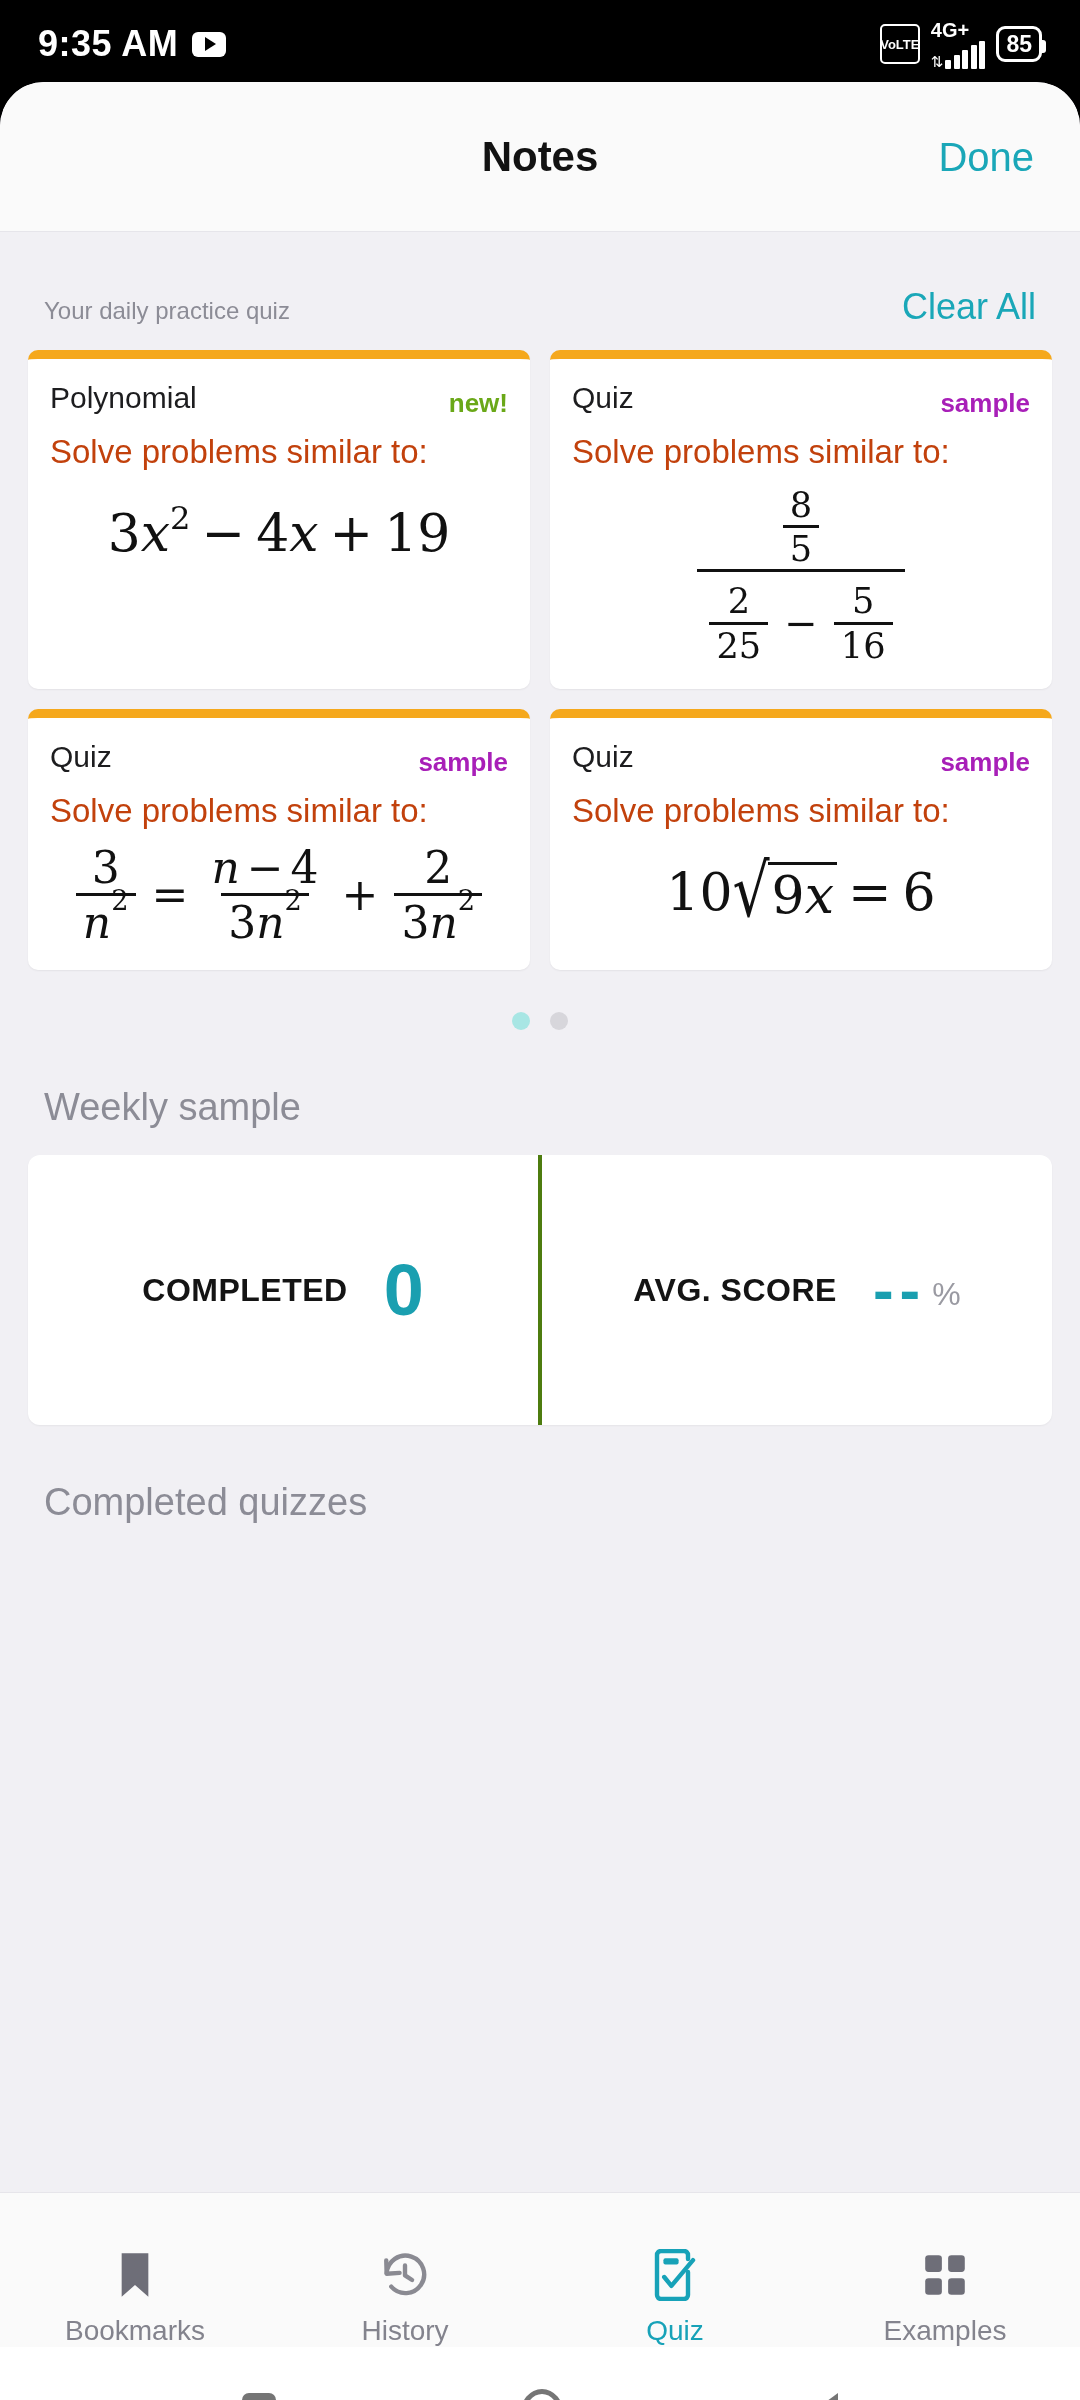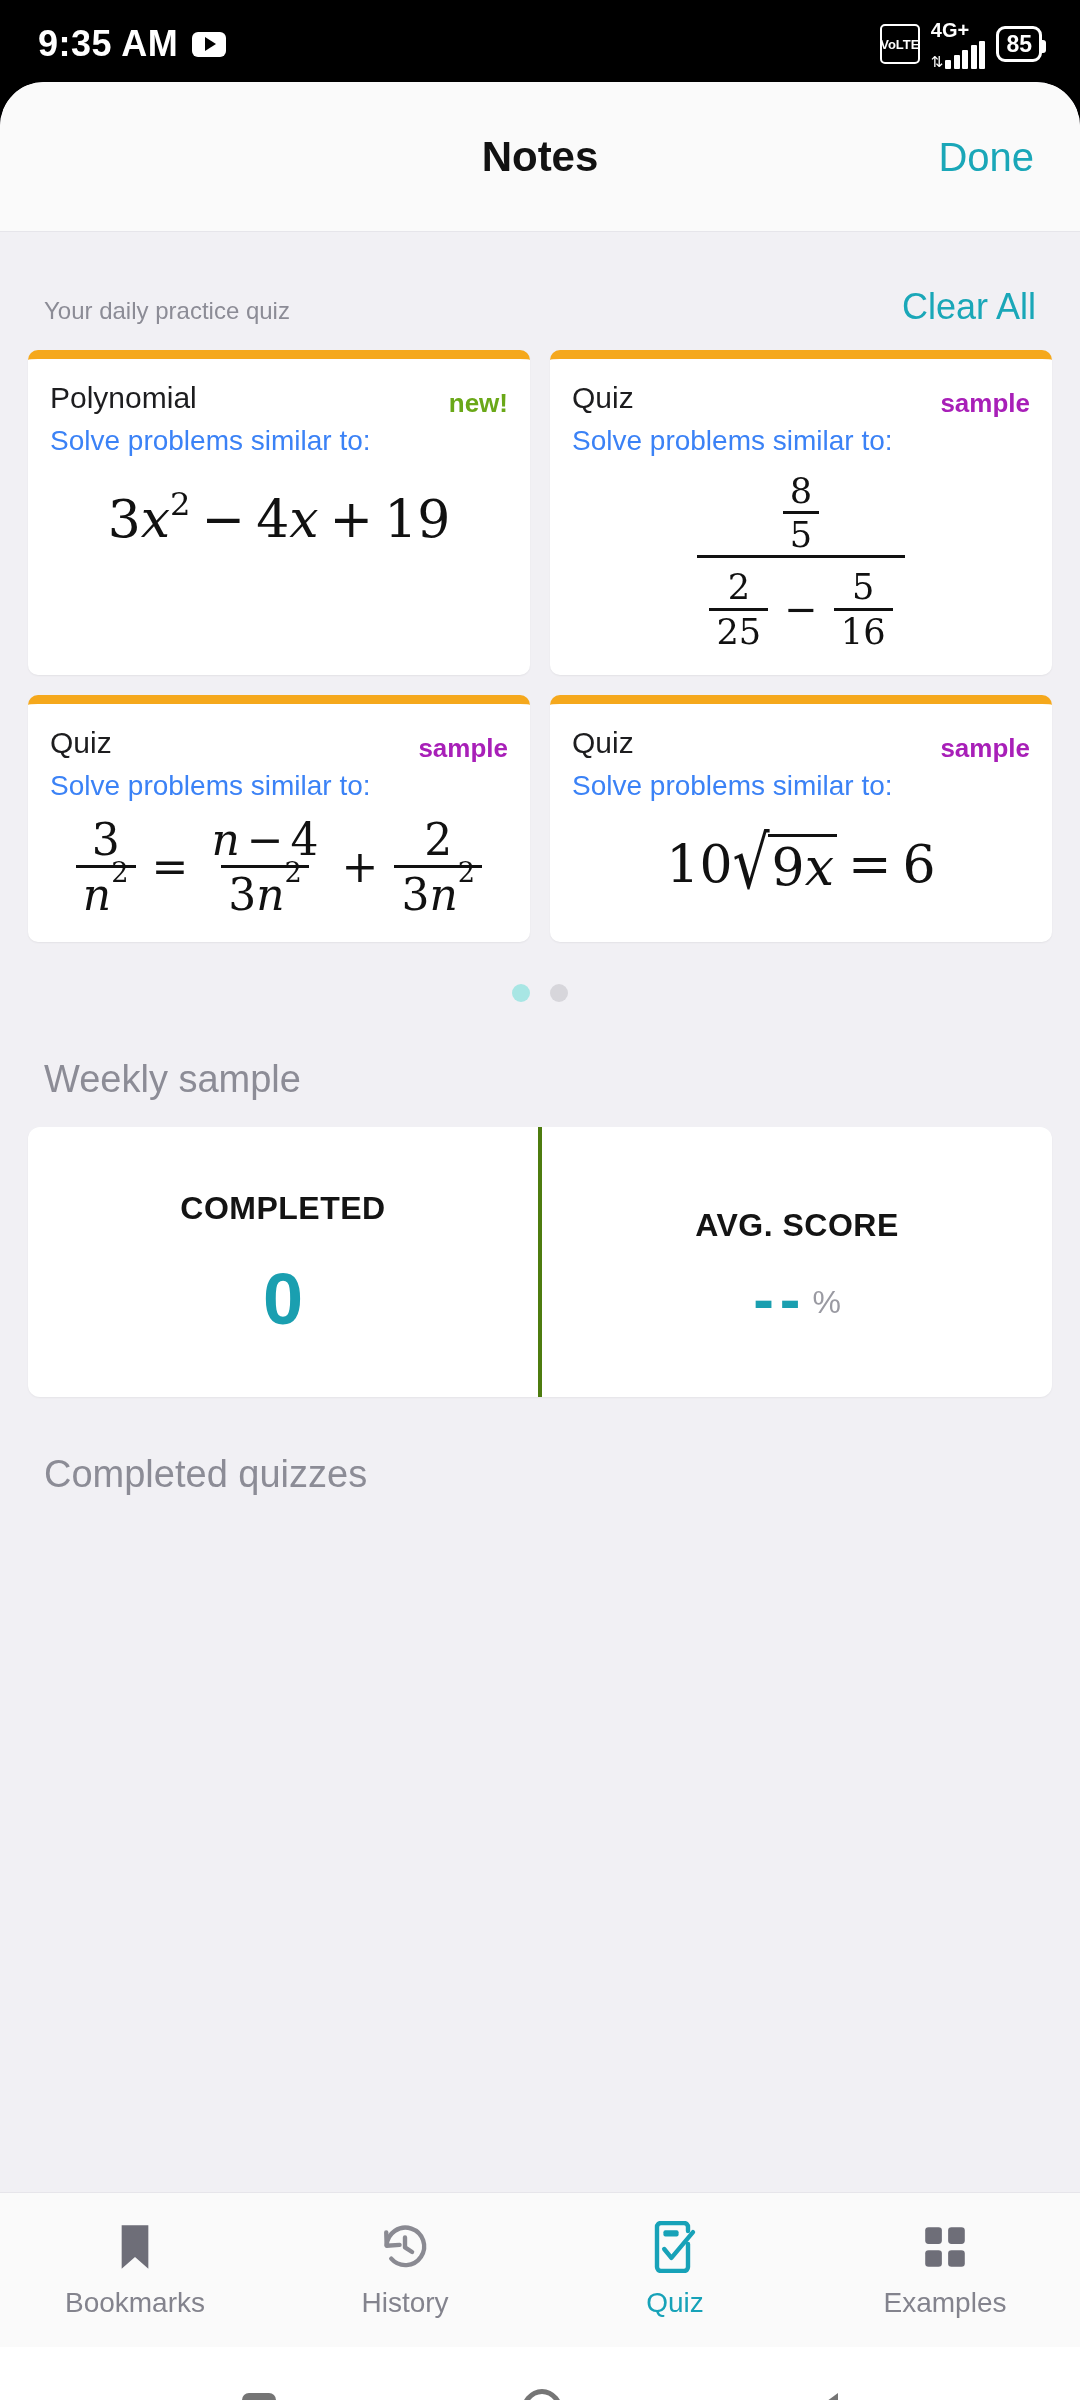--- a/index.html
+++ b/index.html
@@ -92,21 +92,21 @@
     border-top:9px solid #f5a81c;
     min-height:220px; padding:22px 22px 26px 22px;
     position:relative; overflow:hidden;
     box-shadow:0 1px 2px rgba(0,0,0,.06);
   }
   .card-top { display:flex; align-items:flex-start; justify-content:space-between; }
   .card-title { font-size:30px; color:#1d1d1f; font-weight:400; }
   .card-badge { font-size:26px; font-weight:700; margin-top:7px; }
   .badge-new { color:#6aa818; }
   .badge-sample { color:#a81fb8; }
-  .card-sub { font-size:28px; color:#3b82f6; margin-top:6px; }
+  .card-sub { font-size:33px; color:#c2410c; margin-top:14px; }
 
   
   .math {
     font-family:"DejaVu Serif", serif;
     color:#111; margin-top:16px;
     display:flex; align-items:center; justify-content:center;
     min-height:92px; line-height:1;
   }
   .math .it { font-style:italic; }
   .math .plain { font-style:normal; }
@@ -133,40 +133,40 @@
   .dots { display:flex; justify-content:center; gap:20px; padding:42px 0 0 0; }
   .dot { width:18px; height:18px; border-radius:50%; background:#d7d6db; }
   .dot.active { background:#a8e6e4; }
 
   
   .summary-card {
     background:#fff; border-radius:12px; margin:0 28px;
     display:flex; height:270px; box-shadow:0 1px 2px rgba(0,0,0,.05);
   }
   .summary-col {
-    flex:1; display:flex; flex-direction:column;
+    flex:1; display:flex; flex-direction:row;
     align-items:center; justify-content:center; gap:36px;
   }
   .summary-col + .summary-col { border-left:4px solid #4d7c0f; }
   .summary-label { font-size:32px; font-weight:700; color:#141414; letter-spacing:.5px; }
   .summary-value { font-size:72px; font-weight:700; color:#1a9fb0; line-height:1; }
   .summary-value.dashes {
     display:flex; align-items:flex-end;
   }
   .dash-pair { letter-spacing:6px; font-size:62px; line-height:.62; }
   .pct { font-size:32px; color:#9a9aa2; font-weight:400; margin-left:6px; align-self:flex-end; }
 
   
   .plain-heading { font-size:38px; color:#8c8c96; padding:56px 44px 0 44px; }
 
   
   .bottom-nav {
     position:absolute; left:0; right:0; bottom:135px;
     height:155px; background:#fafafa; border-top:1px solid #e6e5ea;
-    display:flex; align-items:center;
+    display:flex; align-items:flex-end;
   }
   .nav-item {
     flex:1; display:flex; flex-direction:column;
     align-items:center; justify-content:center; gap:14px; cursor:pointer;
   }
   .nav-label { font-size:28px; color:#83838d; }
   .nav-item.active .nav-label { color:#17a2b8; }
   .nav-ico { width:52px; height:52px; display:flex; align-items:center; justify-content:center; }
   .nav-ico svg { display:block; }
 

